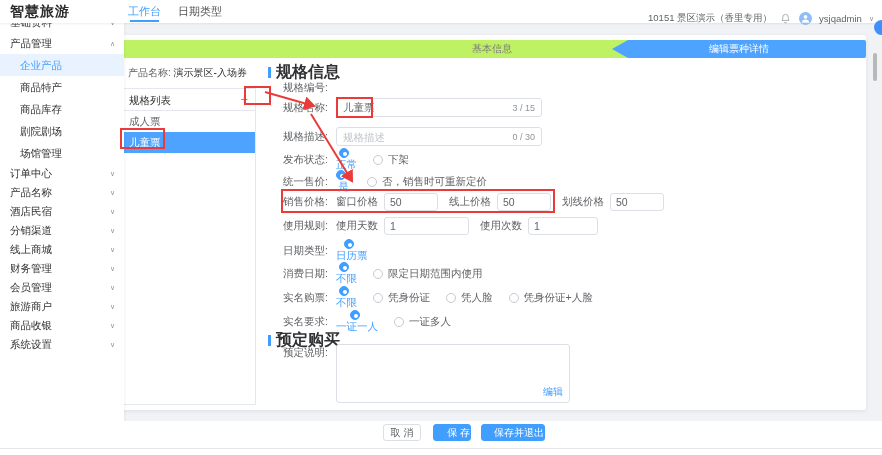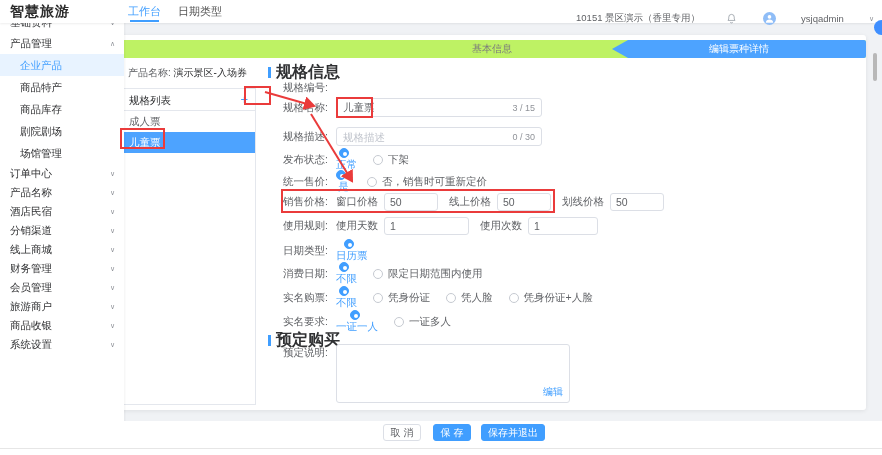--- a/index.html
+++ b/index.html
@@ -8,21 +8,21 @@
 
   
   #header { position:absolute; left:0; top:0; width:882px; height:23px; background:#fff;
     box-shadow:0 1px 2px rgba(0,0,0,.07); z-index:20; }
   .logo { position:absolute; left:10px; top:3px; font-size:14px; font-weight:bold; color:#2b2b2b; letter-spacing:1px; }
   .tab { position:absolute; top:0; height:22px; line-height:22px; font-size:11px; color:#555; cursor:pointer; }
   .tab.active { color:#409EFF; }
   .tab.active::after { content:""; position:absolute; left:2px; right:2px; bottom:0; height:2px; background:#409EFF; }
   #tab-workbench { left:128px; }
   #tab-appcenter { left:178px; }
-  .hright { position:absolute; right:8px; top:0; height:37px; display:flex; align-items:center; gap:25px; }
+  .hright { position:absolute; right:8px; top:0; height:37px; display:flex; align-items:center; gap:7px; }
   .merchant { font-size:9.5px; color:#606266; }
   .bell { width:13px; height:13px; display:flex; align-items:center; justify-content:center; }
   .avatar { width:13px; height:13px; border-radius:50%; background:#8FBDF7; display:flex; align-items:center; justify-content:center; overflow:hidden; }
   .uname { font-size:9.5px; color:#606266; }
   .caret { font-size:7px; color:#909399; }
 
   
   #sidebar { position:absolute; left:0; top:7px; width:124px; height:432px; background:#fff;
     box-shadow:1px 0 2px rgba(0,0,0,.05); z-index:10; padding-top:5px; }
   .sitem { position:relative; height:21px; line-height:21px; padding-left:10px; font-size:10.5px; color:#303133; cursor:pointer; white-space:nowrap; }
@@ -76,21 +76,21 @@
   .w85 { width:85px; } .w70 { width:70px; }
   .tarea { position:relative; width:234px; height:59px; border:1px solid #DCDFE6; border-radius:3px; background:#fff; }
   .tarea textarea { border:0; outline:none; resize:none; width:100%; height:100%; font-family:inherit; font-size:10.5px; background:transparent; }
   .editlink { position:absolute; right:6px; bottom:3px; color:#409EFF; font-size:10px; cursor:pointer; }
 
   
   #footer { position:absolute; left:0; top:421px; width:882px; height:34px; background:#fff; z-index:15; }
   .footline { position:absolute; left:0; top:27px; width:882px; height:1px; background:#E6E6E6; }
   .btn { position:absolute; top:3px; height:17px; border-radius:3px; font-size:10px; line-height:15px; text-align:center; cursor:pointer; }
   .btn.ghost { left:383px; width:38px; background:#fff; border:1px solid #DCDFE6; color:#606266; }
-  .btn.blue { background:#409EFF; border:1px solid #409EFF; color:#fff; }
+  .btn.blue { background:#409EFF; border:1px solid #409EFF; color:#fff;text-align:right; }
   #btn-save { left:433px; width:38px; }
   #btn-save-exit { left:481px; width:64px; }
 
   
   #scrollthumb { position:absolute; left:873px; top:53px; width:4px; height:28px; background:#B8B8B8; border-radius:2px; z-index:30; }
   #helpfab { position:absolute; left:874px; top:20px; width:15px; height:15px; border-radius:50%; background:#3F8FFF; z-index:30; }
 
   
   .ann { position:absolute; border:2px solid #EA3B3B; z-index:50; pointer-events:none; }
   #overlay { position:absolute; left:0; top:0; width:882px; height:455px; z-index:55; pointer-events:none; }

